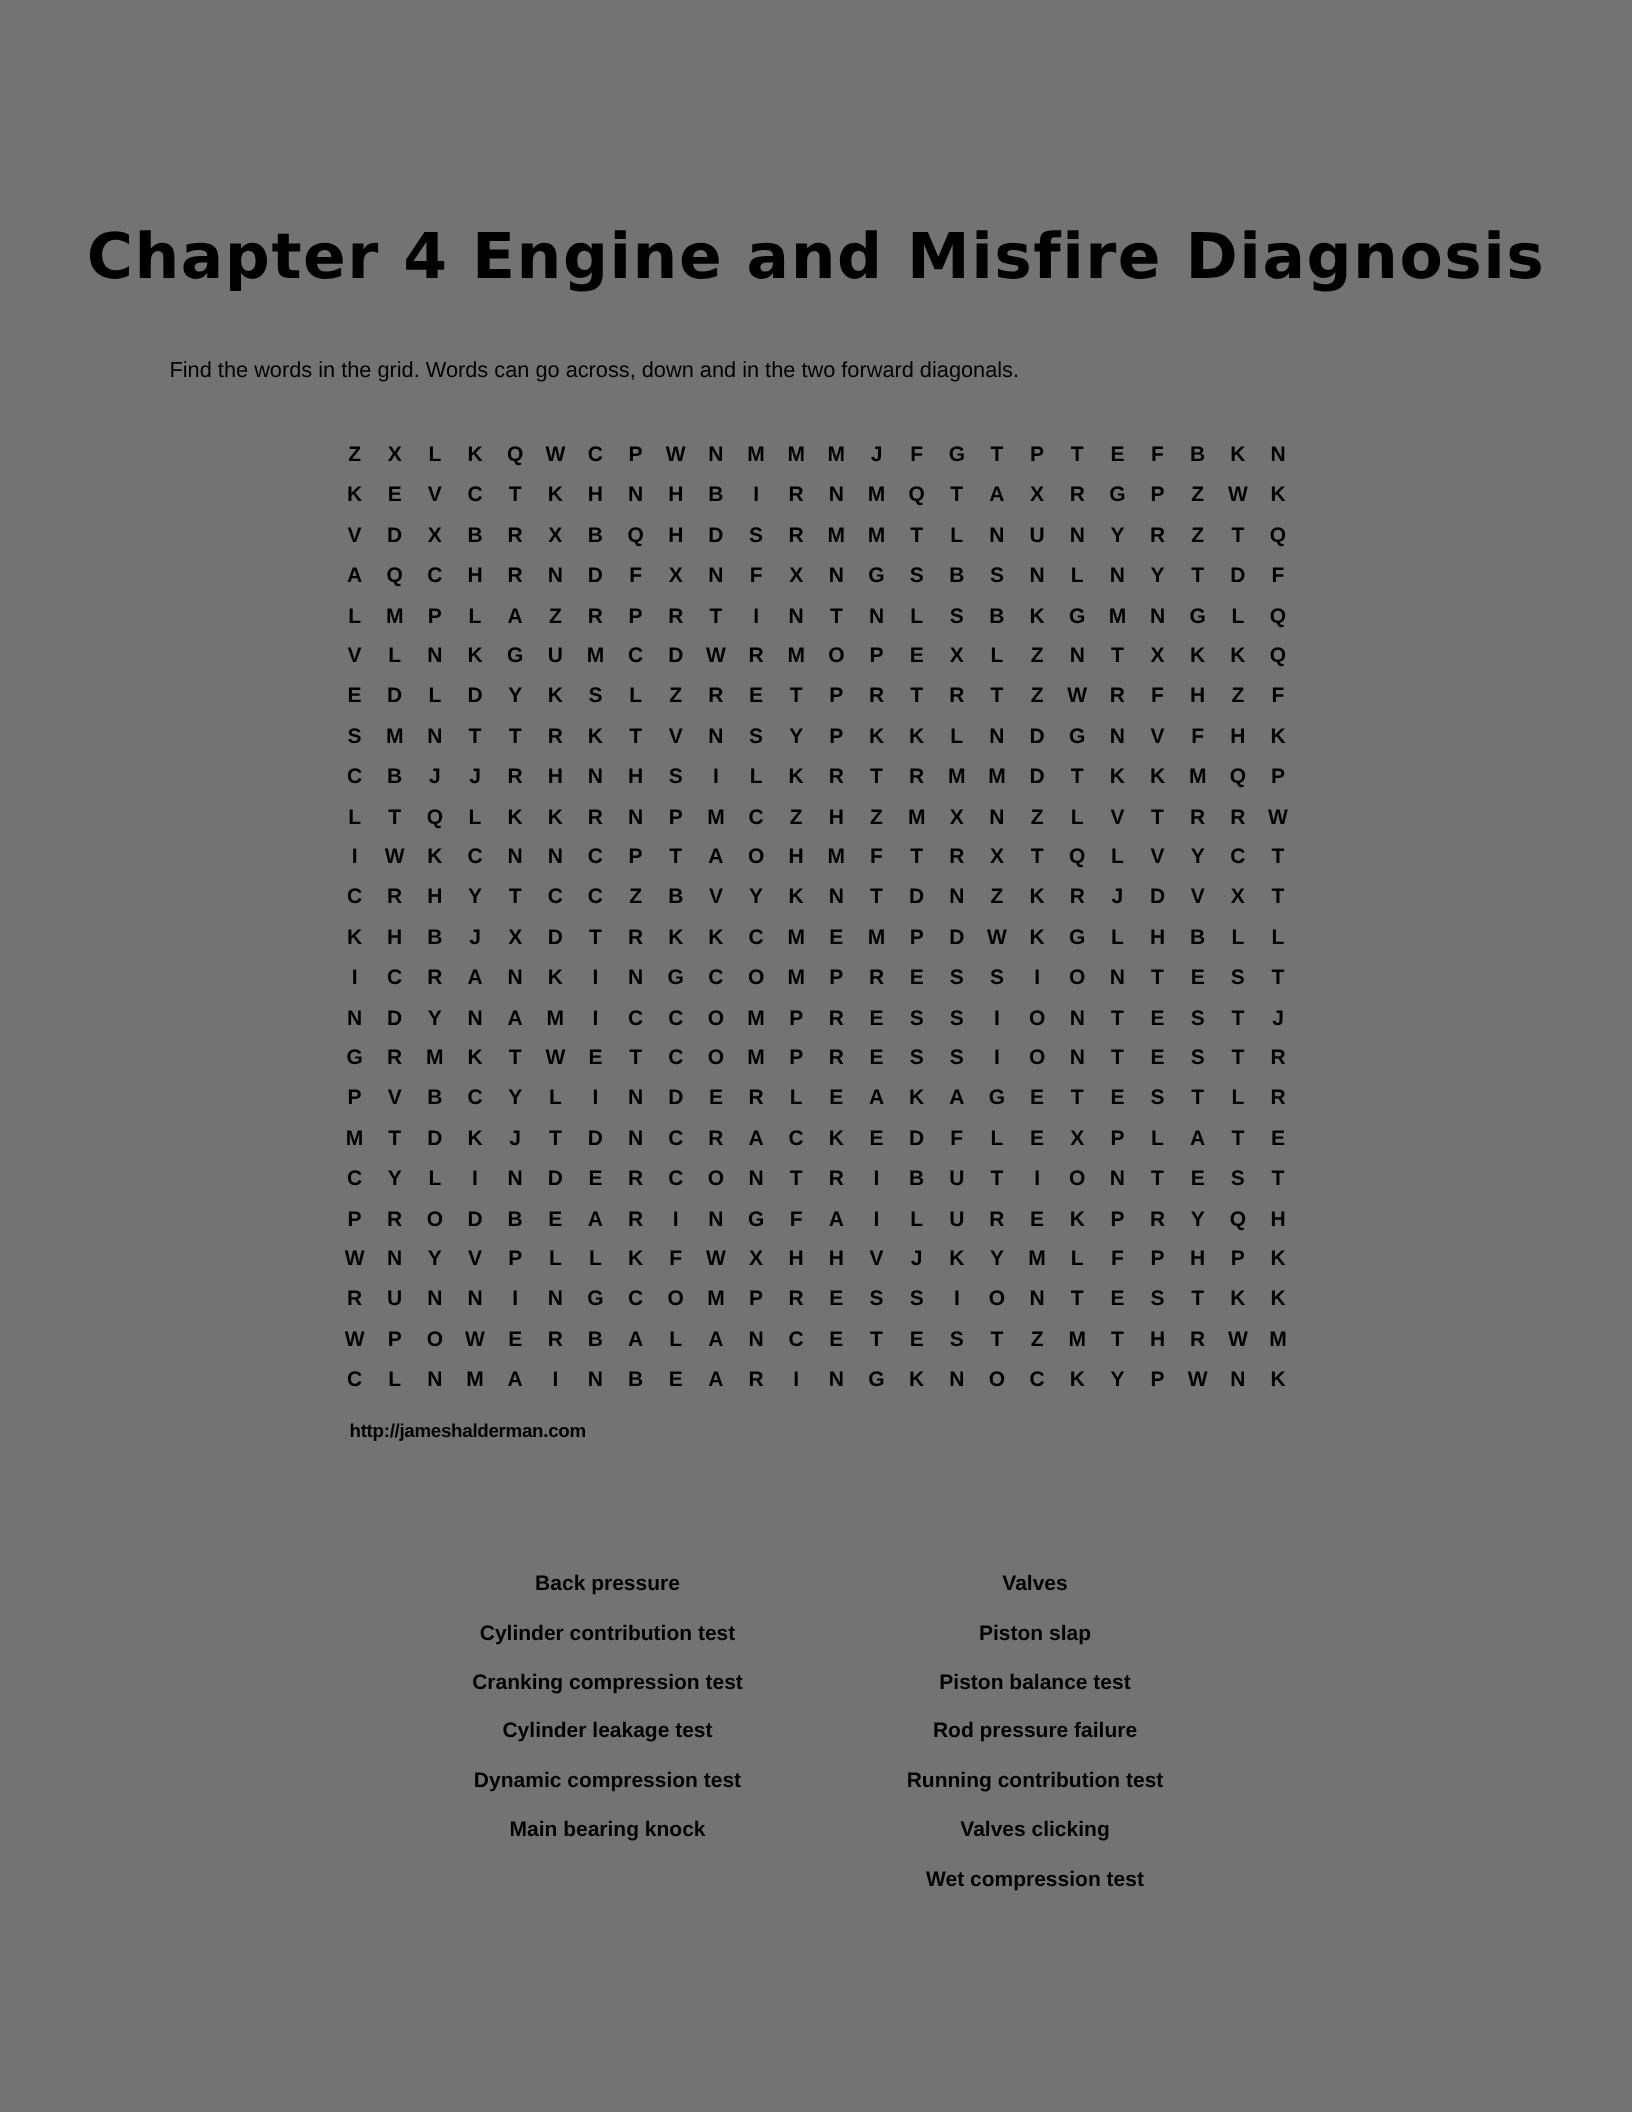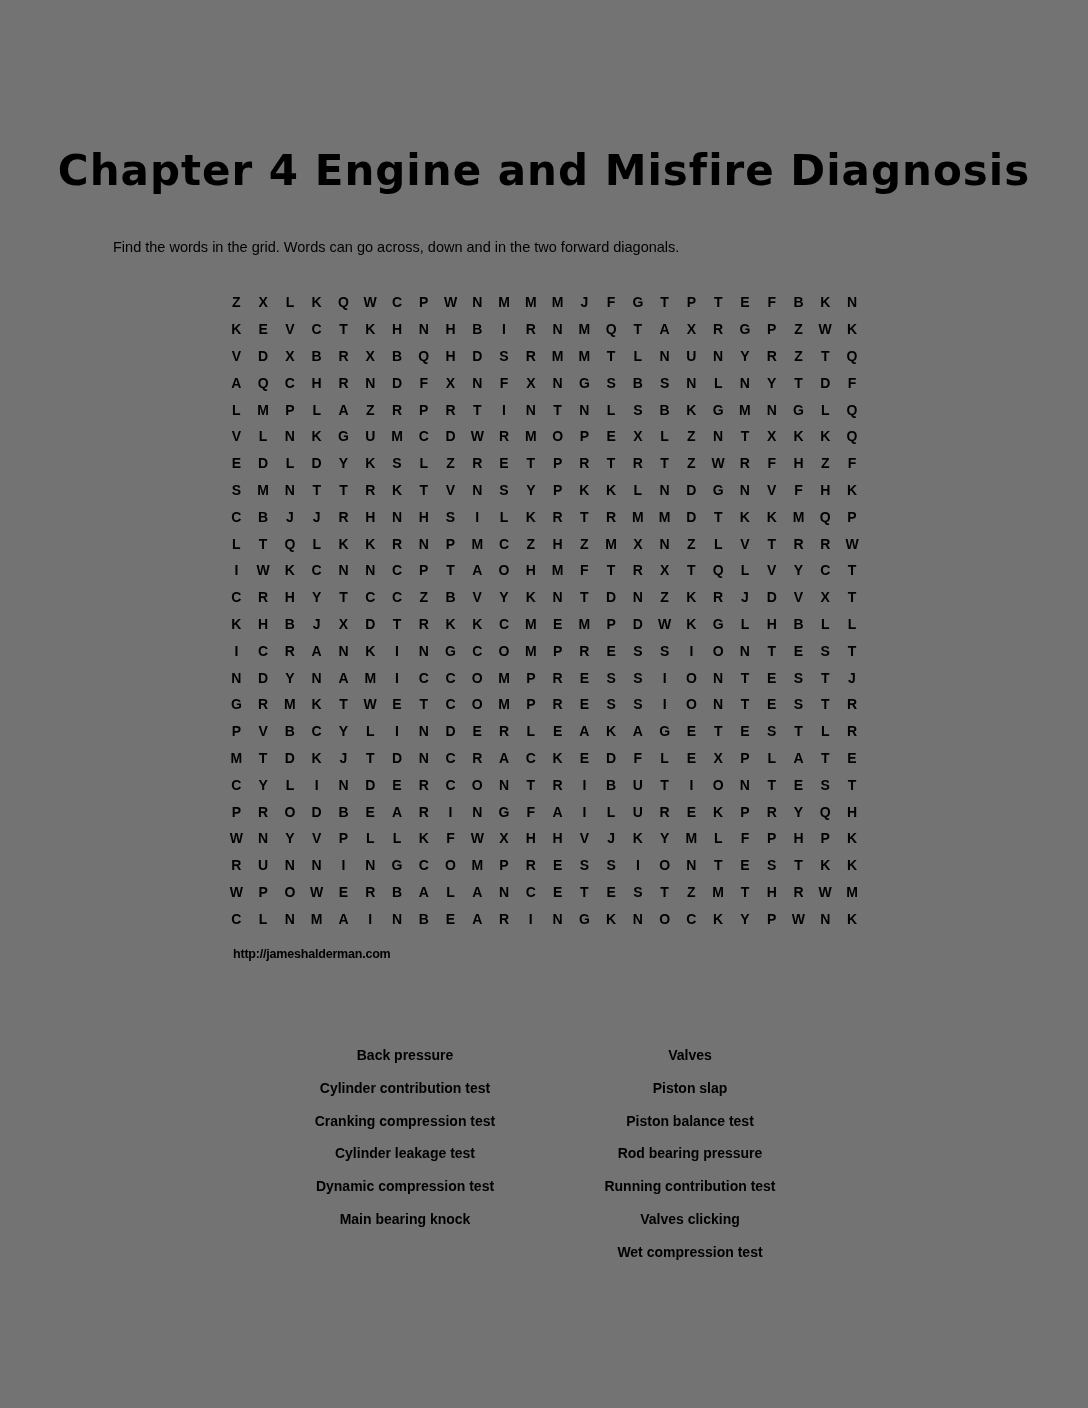--- a/index.html
+++ b/index.html
@@ -662,18 +662,18 @@
       <div class="word-item">Cylinder contribution test</div>
       <div class="word-item">Cranking compression test</div>
       <div class="word-item">Cylinder leakage test</div>
       <div class="word-item">Dynamic compression test</div>
       <div class="word-item">Main bearing knock</div>
     </div>
   <div class="word-col word-col-right" id="word-col-right">
       <div class="word-item">Valves</div>
       <div class="word-item">Piston slap</div>
       <div class="word-item">Piston balance test</div>
-      <div class="word-item">Rod bearing pressure</div>
+      <div class="word-item">Rod pressure failure</div>
       <div class="word-item">Running contribution test</div>
       <div class="word-item">Valves clicking</div>
       <div class="word-item">Wet compression test</div>
     </div>
 </div>
 
 </body></html>

